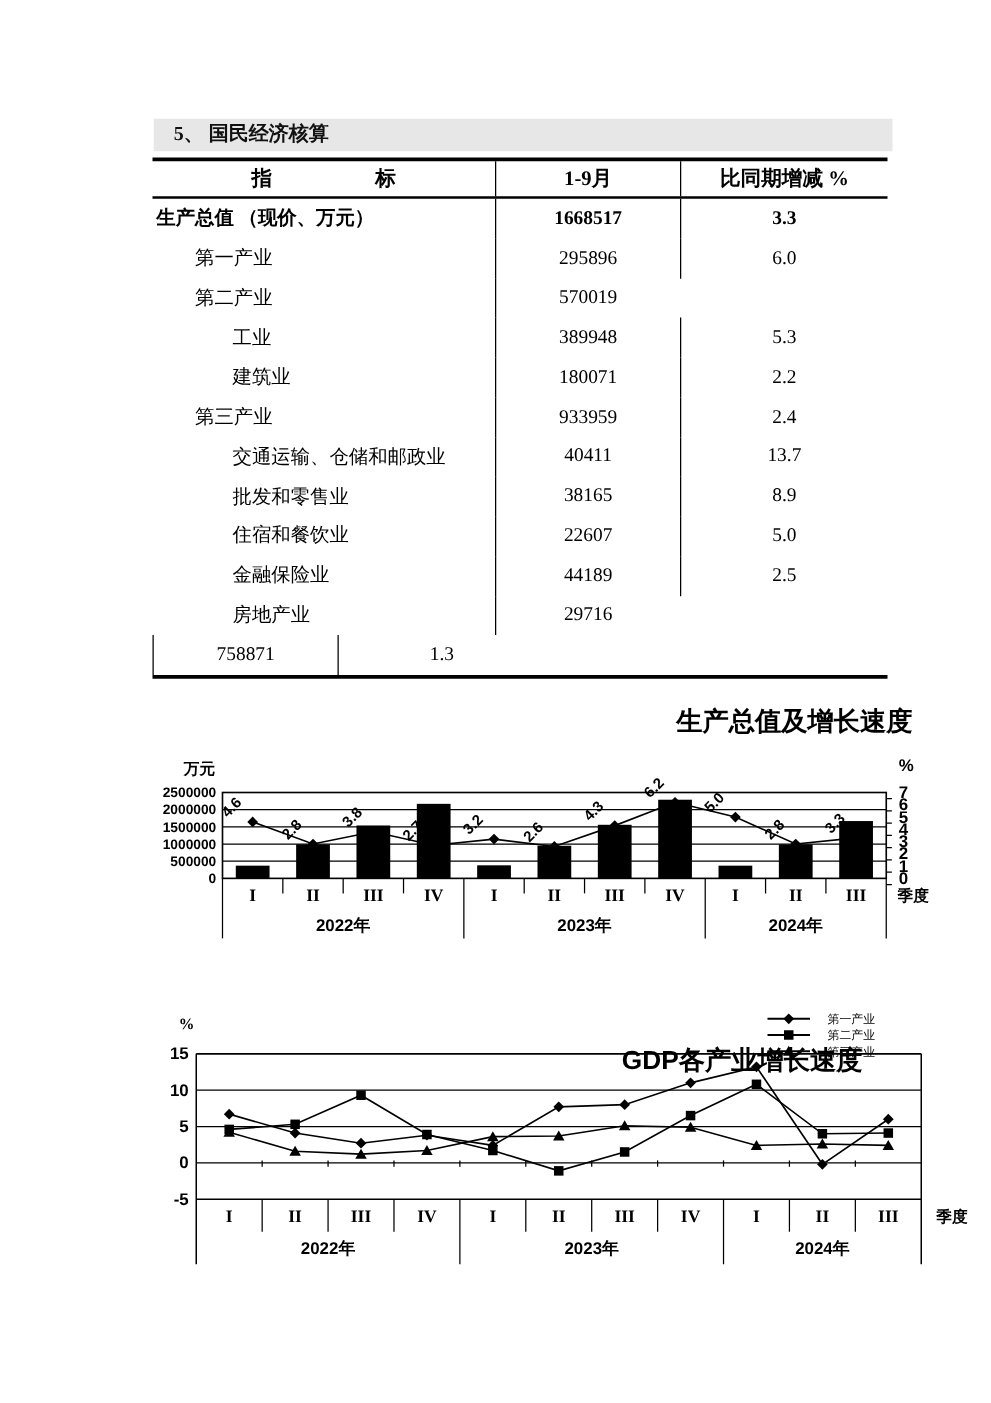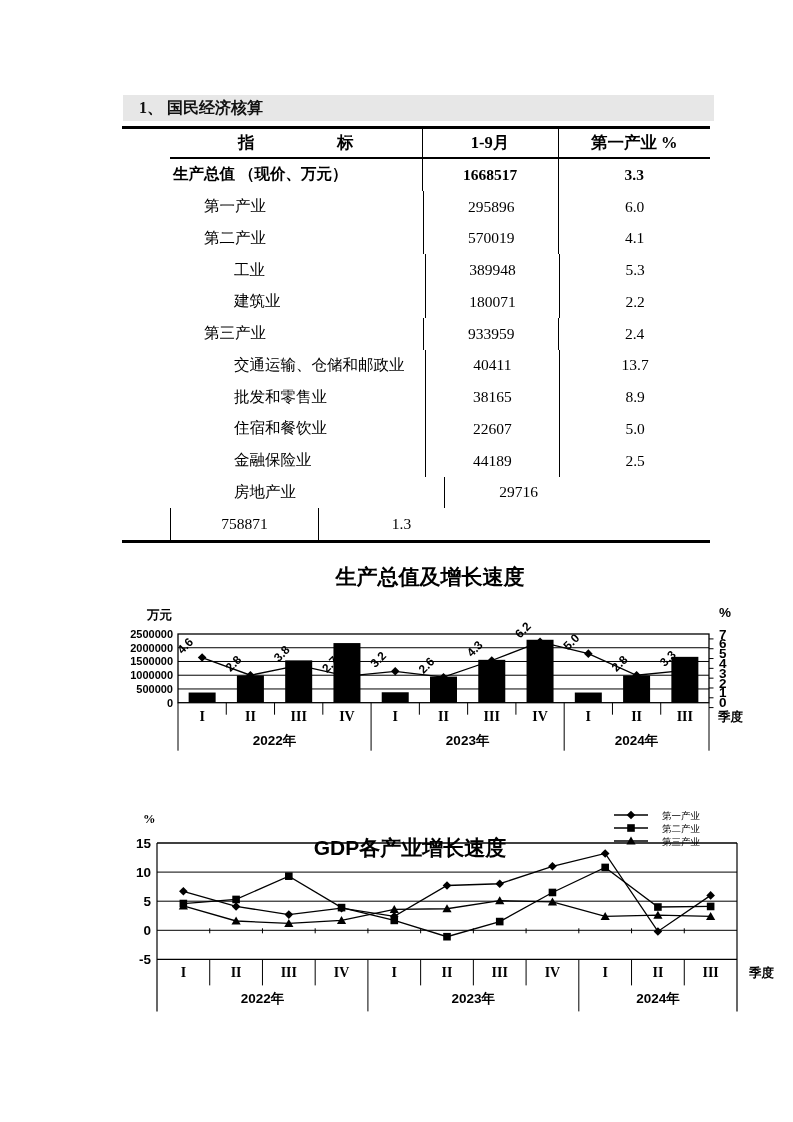--- a/index.html
+++ b/index.html
@@ -5,76 +5,75 @@
   html,body{margin:0;padding:0;background:#fff;}
   .page{position:relative;width:793px;height:1122px;background:#fff;overflow:hidden;
         font-family:"Liberation Serif","DejaVu Serif",serif;color:#000;}
   
   .section-bar{position:absolute;left:123px;top:95px;width:591px;height:26px;
     background:#e7e7e7;font-weight:bold;font-size:16px;line-height:26px;
     padding-left:16px;box-sizing:border-box;color:#111;}
   
   .tbl{position:absolute;left:122px;top:126px;width:588px;
     border-top:3px solid #000;border-bottom:3px solid #000;box-sizing:border-box;}
-  .trow{display:flex;align-items:stretch;margin-left:48px;}
+  .trow{display:flex;align-items:stretch;}
   .thead{height:28px;border-bottom:2px solid #000;font-weight:bold;font-size:16.5px;}
   .cell{display:flex;align-items:center;box-sizing:border-box;}
   .c1{width:274px;}
   .c2{width:148px;border-left:1.5px solid #000;justify-content:center;}
   .c3{width:166px;border-left:1.5px solid #000;justify-content:center;}
   .thead .c1{justify-content:center;white-space:pre;}
   .drow{height:31.75px;font-size:15.5px;}
   .ind0 .c1{padding-left:3px;}
   .ind0{font-weight:bold;}
   .ind1 .c1{padding-left:34px;}
   .ind2 .c1{padding-left:64px;}
   
   .chart-title{position:absolute;font-family:"Liberation Sans","DejaVu Sans",sans-serif;
-    font-weight:bold;font-size:21px;text-align:center;color:#000;}
+    font-weight:bold;font-size:21px;text-align:right;color:#000;}
   #chart1-title{left:130px;top:563px;width:600px;}
   #chart2-title{left:130px;top:834px;width:560px;}
   svg{position:absolute;overflow:visible;}
   #chart1-svg{left:130px;top:555px;}
   #chart2-svg{left:130px;top:795px;}
   svg text{fill:#000;}
   .ax-num{font-family:"Liberation Sans","DejaVu Sans",sans-serif;font-weight:bold;}
   .qtr{font-family:"Liberation Serif","DejaVu Serif",serif;font-weight:bold;font-size:14px;}
   .yearlab{font-family:"Liberation Sans","DejaVu Sans",sans-serif;font-weight:bold;font-size:13.5px;}
   .unitlab{font-size:12.5px;font-weight:bold;font-family:"Liberation Serif","DejaVu Serif",serif;}
   .dlabel{font-family:"Liberation Sans","DejaVu Sans",sans-serif;font-weight:bold;font-size:12px;}
   .leglab{font-size:9.5px;font-family:"Liberation Serif","DejaVu Serif",serif;}
 </style>
 </head>
 <body>
 
 <div class="page">
 
-  <div class="section-bar">1、 国民经济核算</div>
+  <div class="section-bar">5、 国民经济核算</div>
 
   <div class="tbl">
     <div class="trow thead">
       <div class="cell c1">指　　　　　标</div>
       <div class="cell c2">1-9月</div>
-      <div class="cell c3">第一产业 %</div>
+      <div class="cell c3">比同期增减 %</div>
     </div>
     <div id="tbl-body">
         <div class="trow drow ind0">
           <div class="cell c1">生产总值 （现价、万元）</div>
           <div class="cell c2">1668517</div>
           <div class="cell c3">3.3</div>
         </div>
         <div class="trow drow ind1">
           <div class="cell c1">第一产业</div>
           <div class="cell c2">295896</div>
           <div class="cell c3">6.0</div>
         </div>
         <div class="trow drow ind1">
           <div class="cell c1">第二产业</div>
           <div class="cell c2">570019</div>
-          <div class="cell c3">4.1</div>
         </div>
         <div class="trow drow ind2">
           <div class="cell c1">工业</div>
           <div class="cell c2">389948</div>
           <div class="cell c3">5.3</div>
         </div>
         <div class="trow drow ind2">
           <div class="cell c1">建筑业</div>
           <div class="cell c2">180071</div>
           <div class="cell c3">2.2</div>

